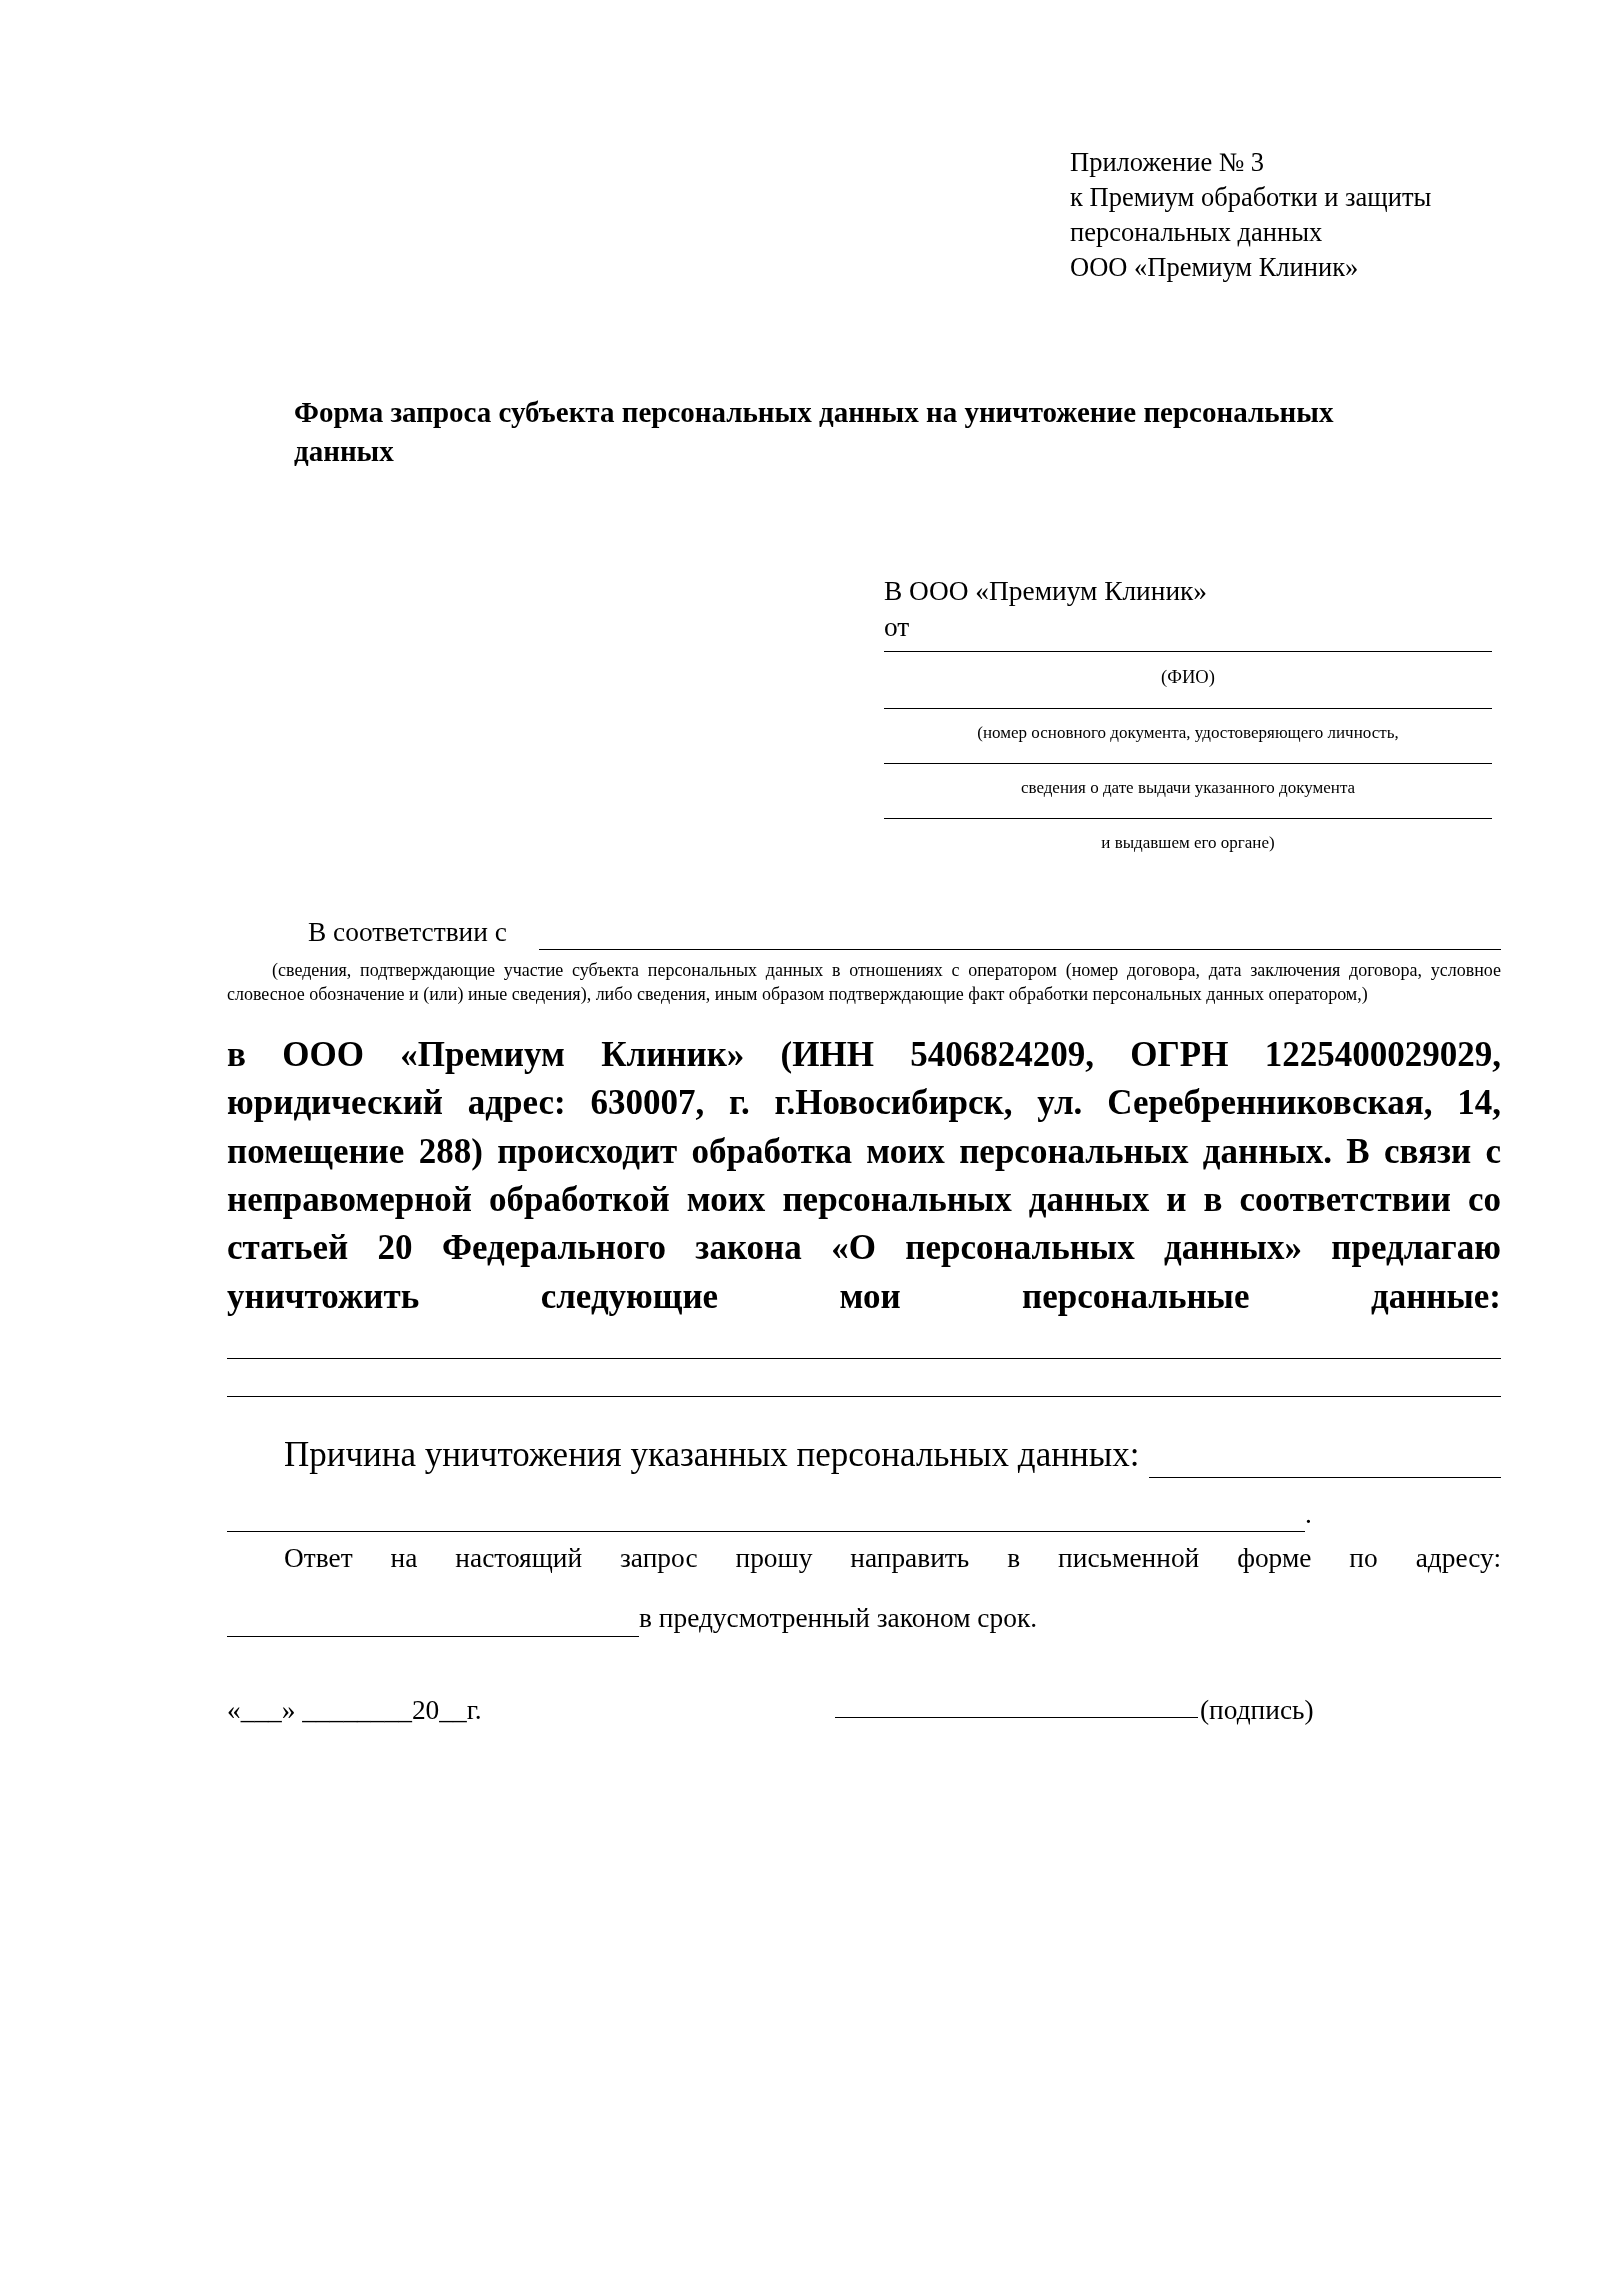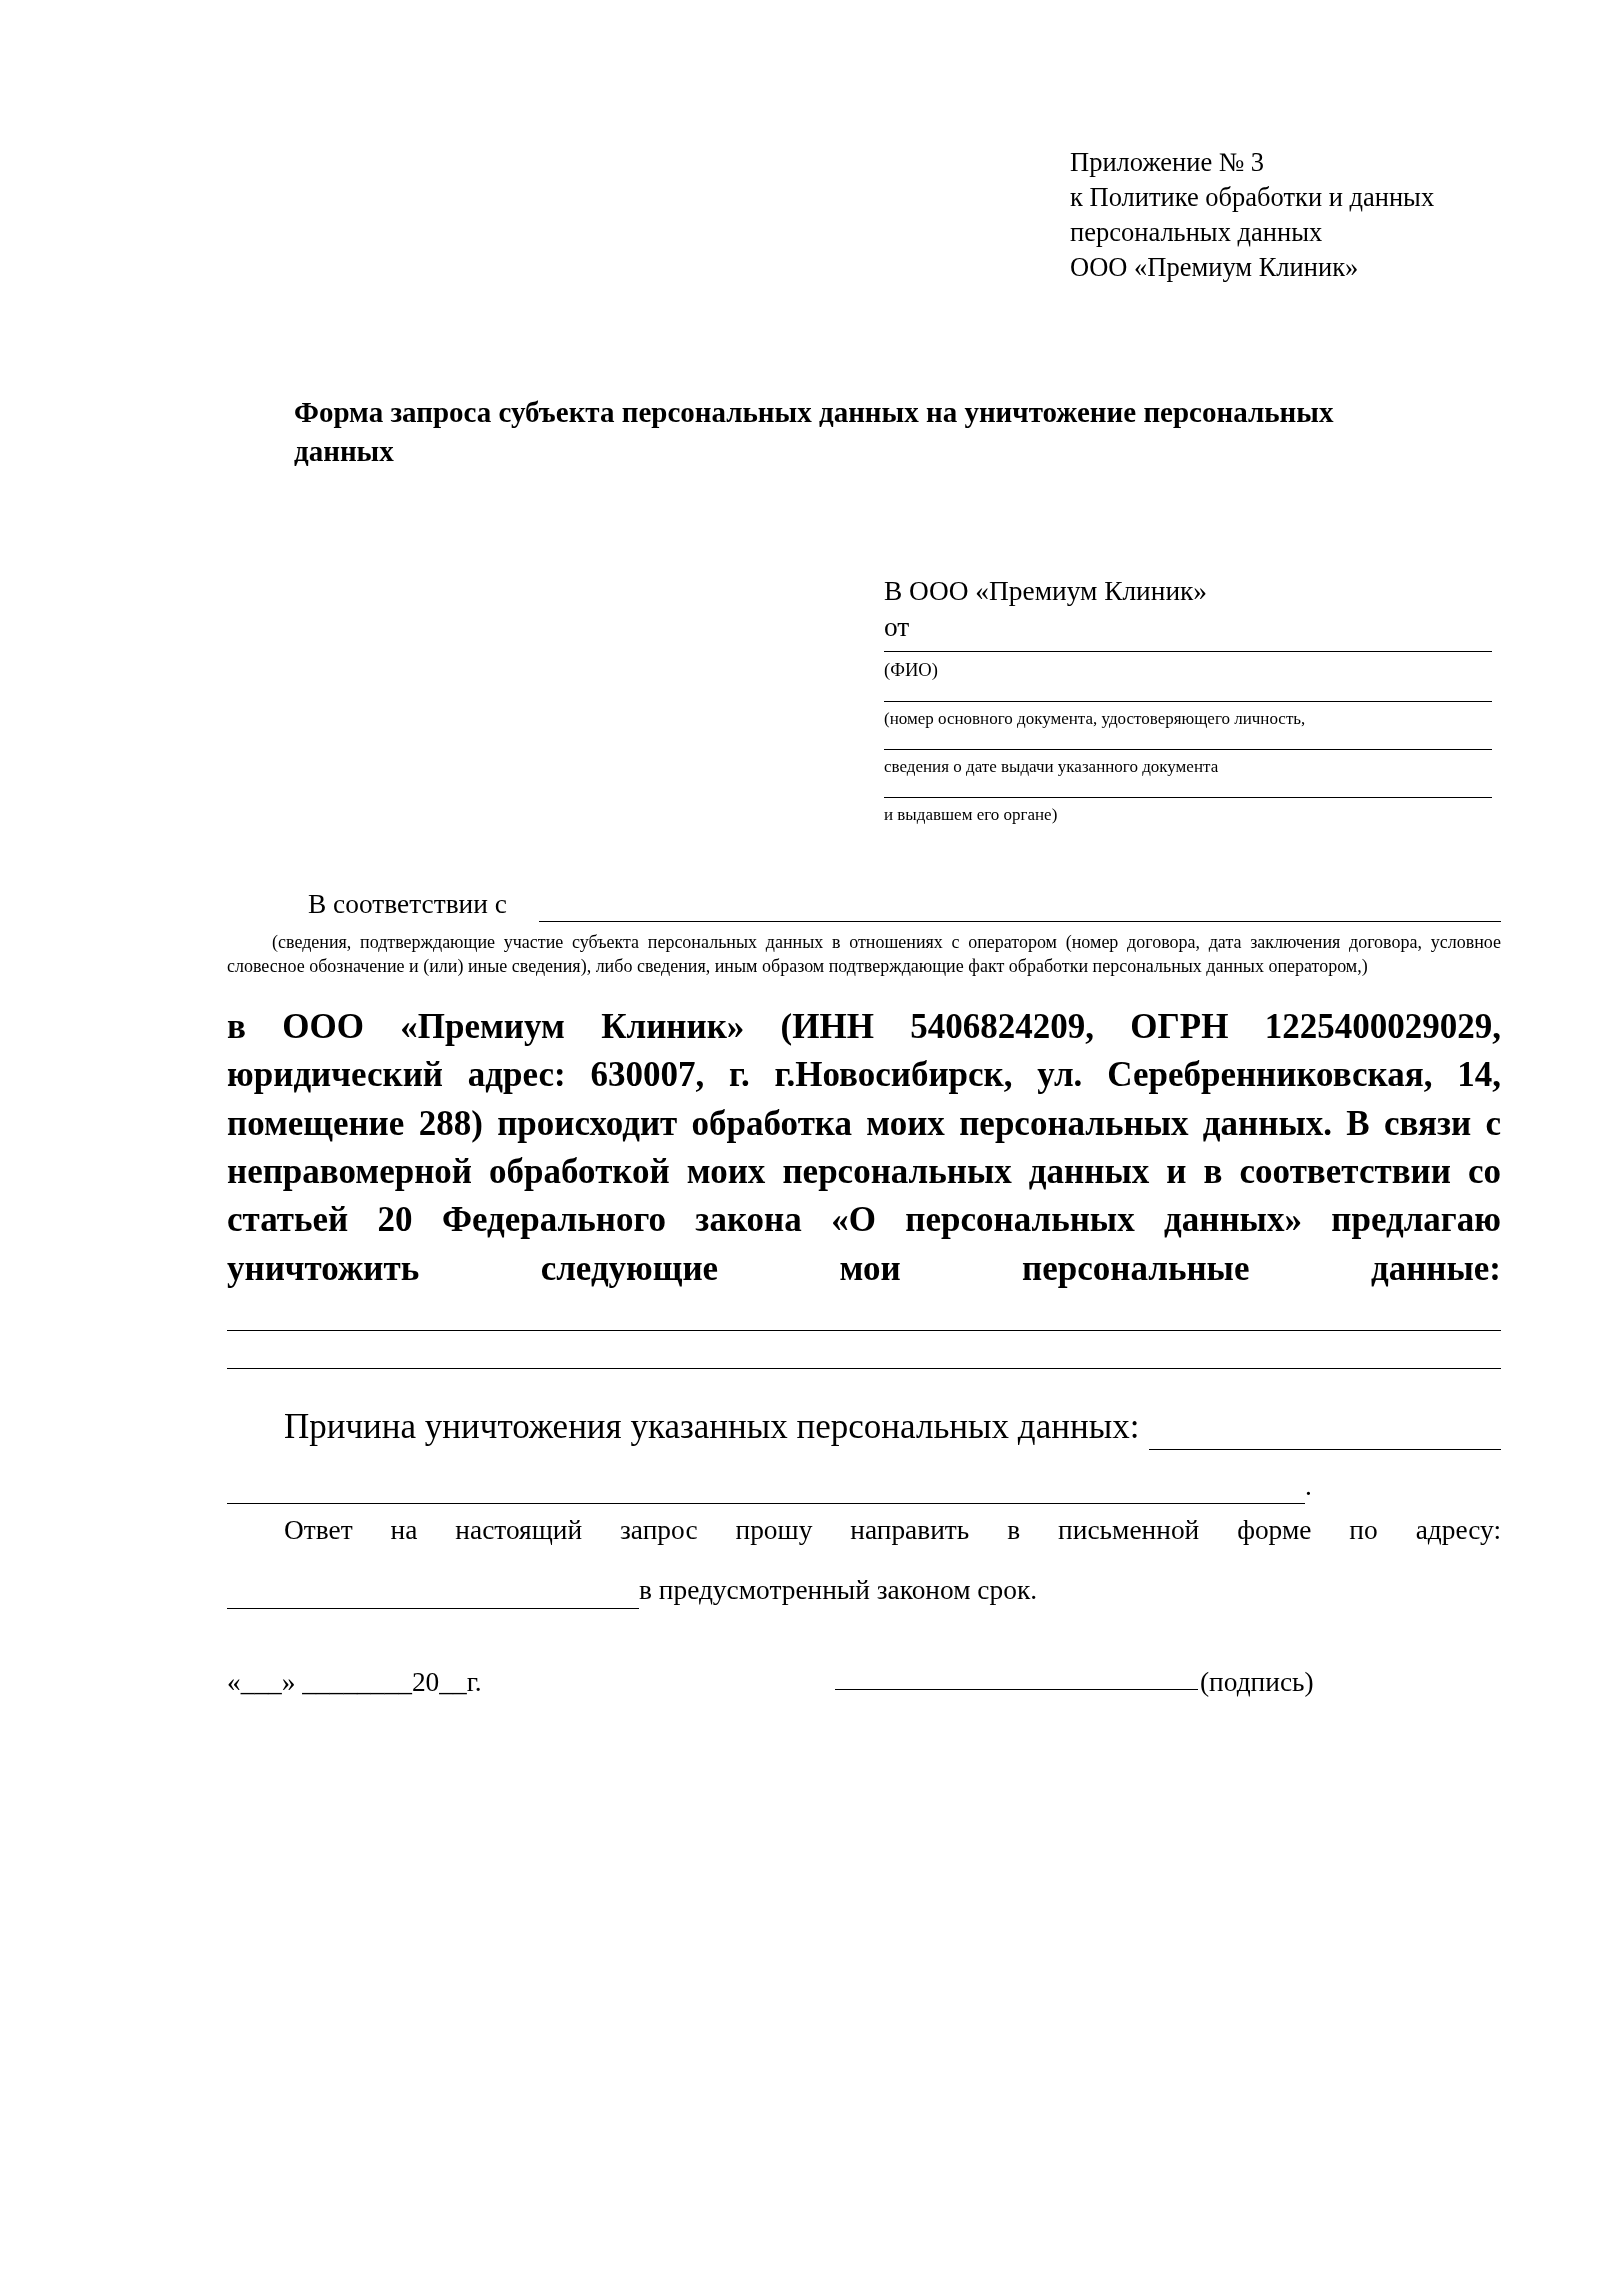--- a/index.html
+++ b/index.html
@@ -64,22 +64,23 @@
   }
   .rule {
     border-bottom: 1.6px solid #000;
     height: 0;
   }
   .rule-from {
     margin-top: 5.9px;
     width: 608px;
   }
   .caption {
+    text-align: center;
     font-size: 18.6px;
-    margin-top: 6px;
+    margin-top: 13px;
     line-height: 1.25;
     width: 608px;
   }
   .caption.small {
     font-size: 17px;
   }
   .rule-gap {
     margin-top: 19.6px;
     width: 608px;
   }
@@ -186,21 +187,21 @@
   .sign-label { margin-left: 2px; }
 </style>
 </head>
 <body>
 
 <div class="page">
   <div class="content">
 
     <div class="appendix">
       <div>Приложение № 3</div>
-      <div>к Политике обработки и данных</div>
+      <div>к Премиум обработки и защиты</div>
       <div>персональных данных</div>
       <div>ООО «Премиум Клиник»</div>
     </div>
 
     <div class="doc-title">
       <span>Форма запроса субъекта персональных данных на уничтожение</span>
       <span>персональных данных</span>
     </div>
 
     <div class="addressee">

